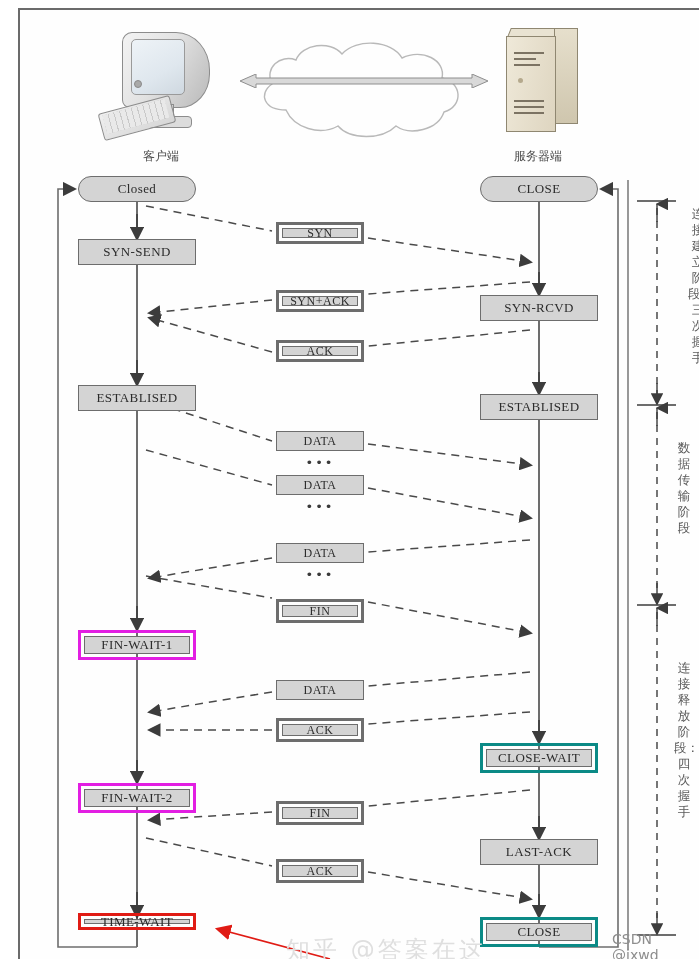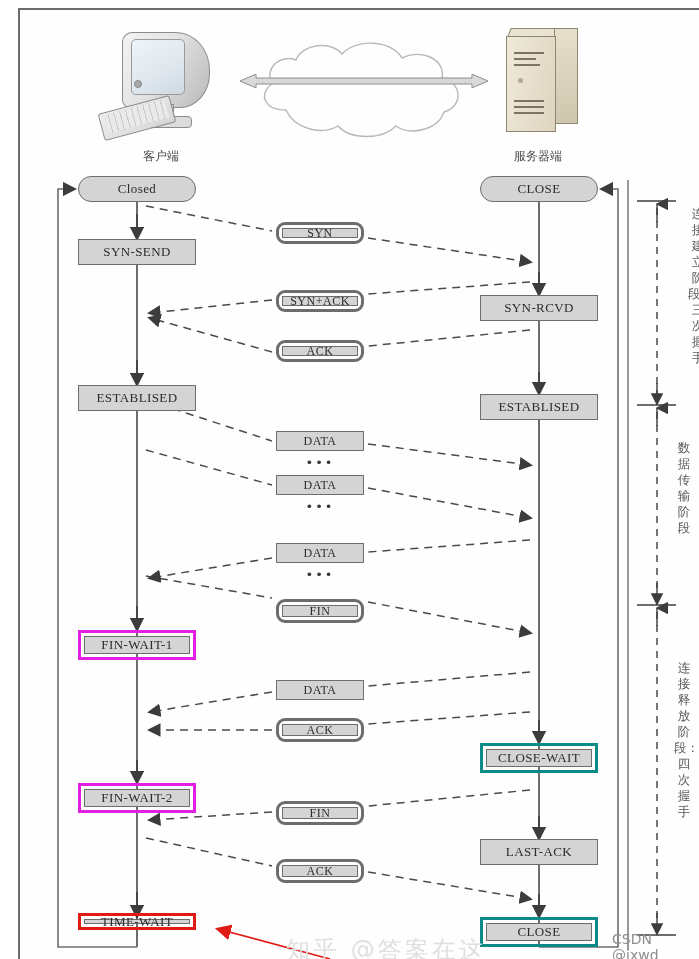--- a/index.html
+++ b/index.html
@@ -47,21 +47,21 @@
   .node.hl > .inner{width:100%;height:100%;background:#d4d4d4;border:1.2px solid #6d6d6d;display:flex;align-items:center;justify-content:center;box-sizing:border-box;}
   .b-red{border-color:#e01b14;}
   .b-magenta{border-color:#e21ee2;}
   .b-teal{border-color:#0b8a86;}
   .b-blue{border-color:#1616d8;}
 
   
   .msg{position:absolute;box-sizing:border-box;background:#d4d4d4;border:1.5px solid #6d6d6d;
        font-family:"Liberation Serif", serif;font-size:12px;color:#2b2b2b;
        display:flex;align-items:center;justify-content:center;letter-spacing:.5px;white-space:nowrap;}
-  .msg.hl{padding:3px;background:transparent;border-width:3px;border-radius:9px;}
+  .msg.hl{padding:3px;background:transparent;border-width:3px;}
   .msg.hl > .inner{width:100%;height:100%;background:#d4d4d4;border:1.2px solid #6d6d6d;display:flex;align-items:center;justify-content:center;box-sizing:border-box;}
   .ellip{position:absolute;font-family:"DejaVu Sans", sans-serif;font-size:13px;color:#3a3a3a;letter-spacing:2px;text-align:center;width:100px;}
 
   
   .phase-label{position:absolute;width:20px;font-family:"DejaVu Sans", sans-serif;font-size:12.5px;color:#5a5a5a;
       line-height:16px;text-align:center;word-break:break-all;}
   .watermark{position:absolute;font-family:"DejaVu Sans", sans-serif;font-size:14px;color:#8d8d8d;}
   .wm-big{position:absolute;font-family:"DejaVu Sans", sans-serif;font-size:24px;color:#dfdfdf;letter-spacing:3px;}
 
   svg.overlay{position:absolute;left:0;top:0;width:699px;height:959px;pointer-events:none;}

